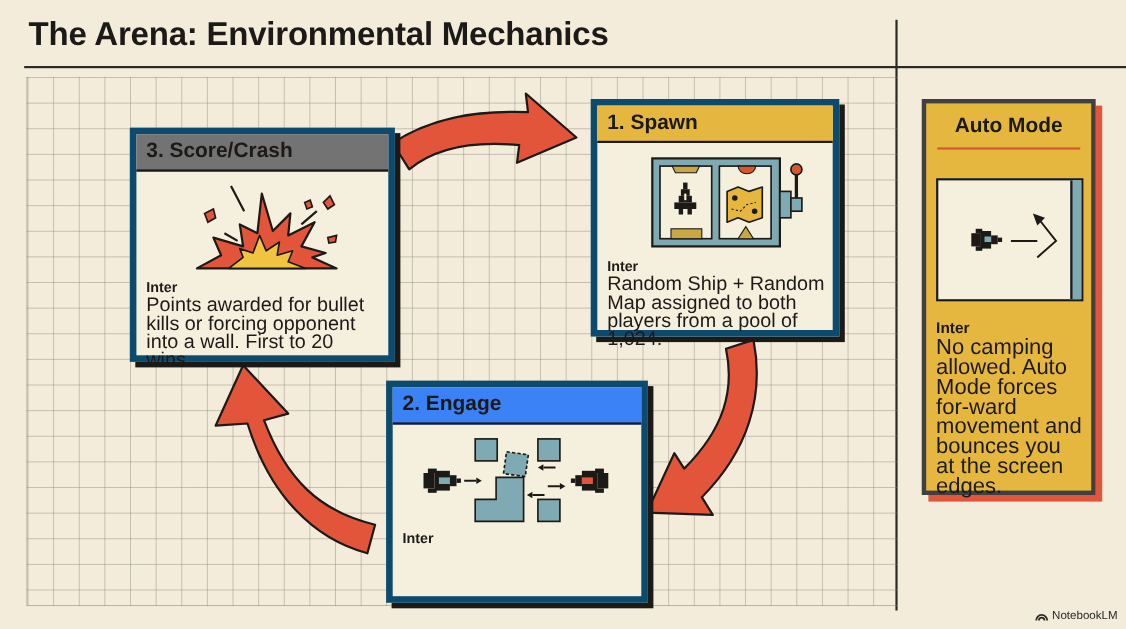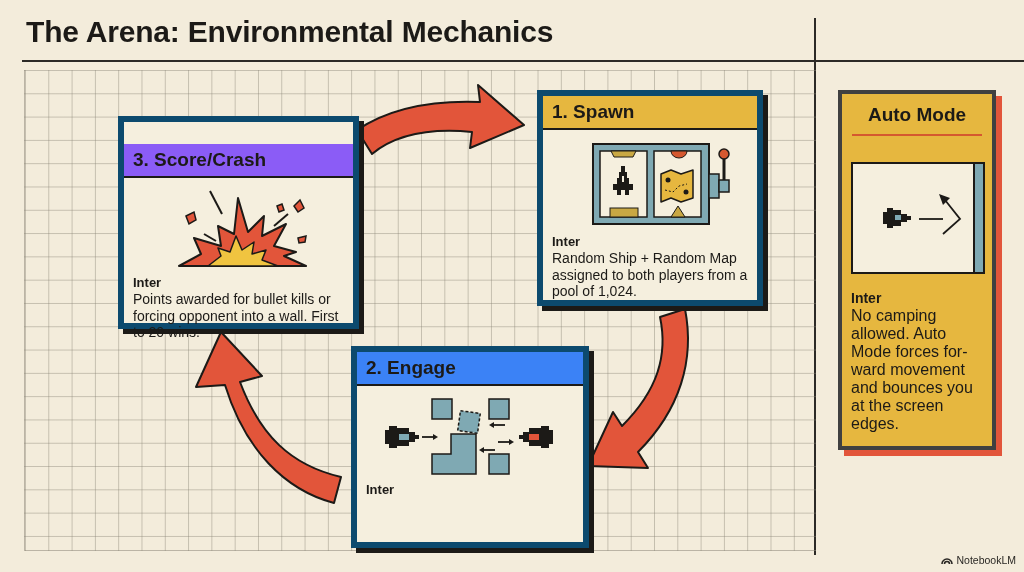--- a/index.html
+++ b/index.html
@@ -31,44 +31,44 @@
   .card {
     position: absolute; background: #f5efde; border: 6px solid #0c4a6e;
     box-shadow: 5px 5px 0 #1c1a17;
   }
   .card-head {
     height: 32px; border-bottom: 2px solid #1c1a17;
     font-size: 19px; font-weight: 700; padding-left: 9px; line-height: 32px;
   }
   .card-body { position: relative; }
   .card-label { font-weight: 700; font-size: 13px; margin: 0 0 1px 0; }
-  .card-text { font-size: 14px; line-height: 16.5px; }
+  .card-text { font-size: 18px; line-height: 16.5px; }
   .txt { position: absolute; left: 9px; }
 
   #card-score { left: 118px; top: 116px; width: 229px; height: 201px; }
-  #card-score .card-head { background: #8b5cf6; margin-top: 22px; }
+  #card-score .card-head { background: #737373; }
   #card-spawn { left: 537px; top: 90px; width: 214px; height: 204px; }
   #card-spawn .card-head { background: #e6b73f; }
   #card-engage { left: 351px; top: 346px; width: 226px; height: 190px; }
   #card-engage .card-head { background: #3b82f6; }
 
   .auto {
     position: absolute; left: 838px; top: 90px; width: 150px; height: 352px;
     background: #e6b73f; border: 4px solid #404040;
     box-shadow: 6px 6px 0 #e2553a;
   }
   .auto-title { text-align: center; font-size: 19px; font-weight: 700; margin-top: 10px; }
   .auto-rule { margin: 8px 10px 0 10px; height: 2px; background: #d5582f; }
   .auto-screen {
     position: absolute; left: 9px; top: 68px; width: 130px; height: 108px;
     background: #f5efde; border: 2px solid #1c1a17;
   }
   .auto-wall { position: absolute; right: 0; top: 0; width: 8px; height: 100%; background: #7fa9b3; border-left: 2px solid #1c1a17; }
   .auto-txt { position: absolute; left: 9px; top: 196px; width: 135px; }
-  .auto-txt .card-text { font-size: 16px; line-height: 18px; }
+  .auto-txt .card-text { font-size: 20px; line-height: 18px; }
 
   .arrow { position: absolute; }
   .brand {
     position: absolute; right: 8px; bottom: 6px; font-size: 10.5px; font-weight: 400; color: #2a2824;
     display: flex; align-items: center; gap: 3px;
   }
 </style>
 </head>
 <body>
 

